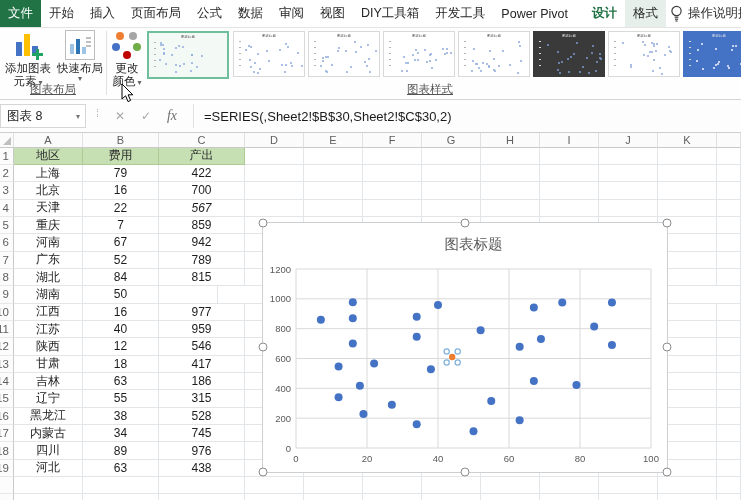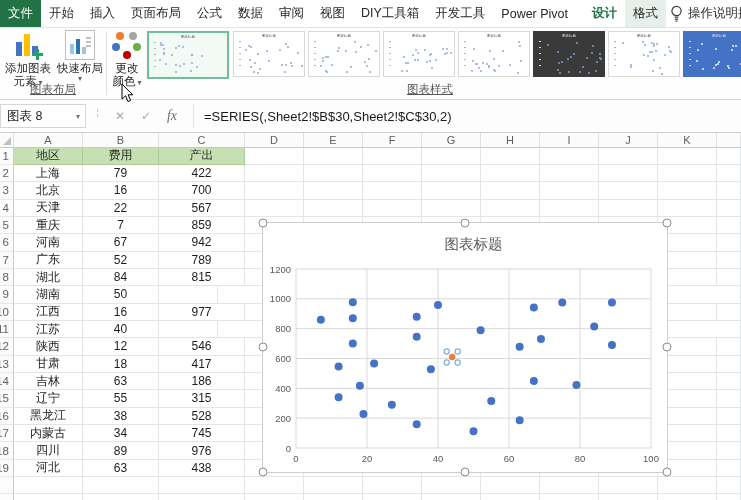--- a/index.html
+++ b/index.html
@@ -435,21 +435,21 @@
           <div class="cell" style="width: 59px;"></div>
           <div class="cell" style="width: 59px;"></div>
           <div class="cell" style="width: 59px;"></div>
           <div class="cell" style="width: 59px;"></div>
           <div class="cell" style="width: 24px; flex: 1 1 0%;"></div>
         </div>
         <div class="srow">
           <div class="rh">4</div>
           <div class="cell" style="width: 69px;">天津</div>
           <div class="cell" style="width: 76px;">22</div>
-          <div class="cell" style="width: 86px;">567</div>
+          <div class="cell" style="width: 86px; font-style: italic;">567</div>
           <div class="cell" style="width: 59px;"></div>
           <div class="cell" style="width: 59px;"></div>
           <div class="cell" style="width: 59px;"></div>
           <div class="cell" style="width: 59px;"></div>
           <div class="cell" style="width: 59px;"></div>
           <div class="cell" style="width: 59px;"></div>
           <div class="cell" style="width: 59px;"></div>
           <div class="cell" style="width: 59px;"></div>
           <div class="cell" style="width: 24px; flex: 1 1 0%;"></div>
         </div>
@@ -539,20 +539,21 @@
           <div class="cell" style="width: 59px;"></div>
           <div class="cell" style="width: 59px;"></div>
           <div class="cell" style="width: 59px;"></div>
           <div class="cell" style="width: 59px;"></div>
           <div class="cell" style="width: 24px; flex: 1 1 0%;"></div>
         </div>
         <div class="srow">
           <div class="rh">11</div>
           <div class="cell" style="width: 69px;">江苏</div>
           <div class="cell" style="width: 76px;">40</div>
+          <div class="cell" style="width: 86px;">959</div>
           <div class="cell" style="width: 59px;"></div>
           <div class="cell" style="width: 59px;"></div>
           <div class="cell" style="width: 59px;"></div>
           <div class="cell" style="width: 59px;"></div>
           <div class="cell" style="width: 59px;"></div>
           <div class="cell" style="width: 59px;"></div>
           <div class="cell" style="width: 59px;"></div>
           <div class="cell" style="width: 59px;"></div>
           <div class="cell" style="width: 24px; flex: 1 1 0%;"></div>
         </div>

